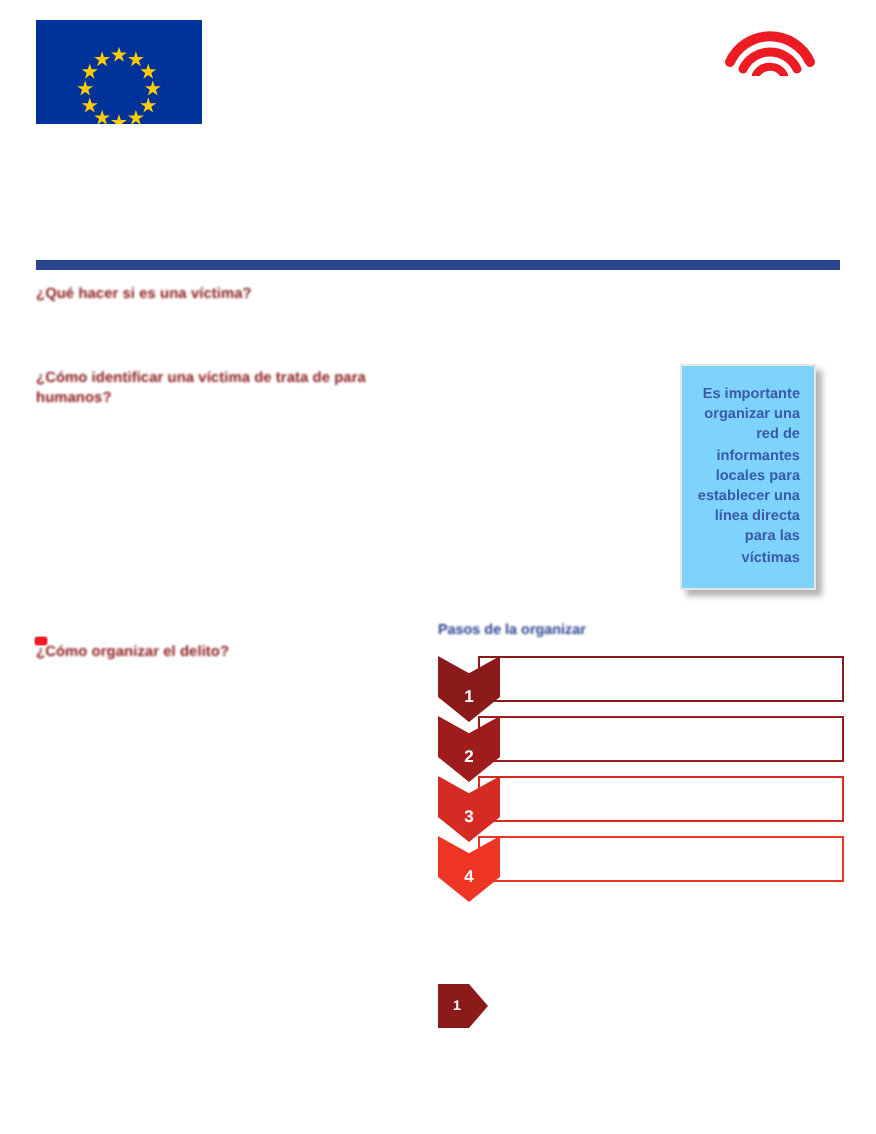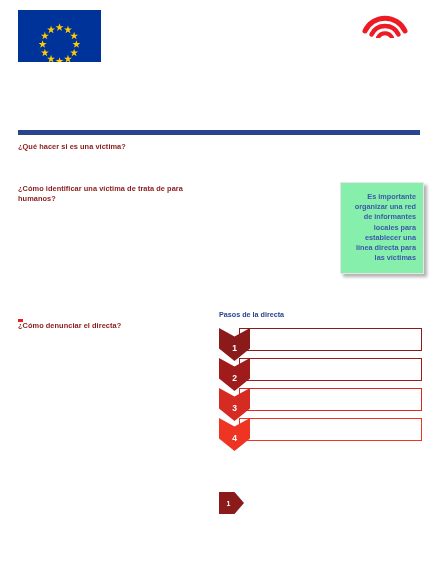--- a/index.html
+++ b/index.html
@@ -212,23 +212,23 @@
     font-size: 5.6px;
     line-height: 7.4px;
     filter: blur(0.5px);
   }
 
   
   .callout {
     position: absolute;
     left: 340px;
     top: 182px;
-    width: 84px;
+    width: 68px;
     box-sizing: border-box;
-    background: #86efac;
+    background: #7dd3fc;
     padding: 9px 7px 10px 6px;
     box-shadow: 3px 3px 3px rgba(0,0,0,0.30);
     border: 0.5px solid #e6e6e6;
   }
   .callout-text {
     display: block;
     color: #3b5ba9;
     font-weight: bold;
     font-size: 7.3px;
     line-height: 10.2px;
@@ -293,30 +293,30 @@
       <li></li>
       <li></li>
       <li></li>
       <li></li>
       <li></li>
       <li></li>
     </ul>
 
     <div class="gap-c" style="height:4px;"></div>
 
-    <p class="q-heading">¿Cómo denunciar el directa?</p>
+    <p class="q-heading">¿Cómo organizar el delito?</p>
     <div class="gap-a"></div>
     <p class="body-text"></p>
   </div>
 
   <div class="footer-note"></div>
 
   <div class="right-col">
 
-    <p class="list-heading">Pasos de la directa</p>
+    <p class="list-heading">Pasos de la organizar</p>
 
     <div class="step-row">
       <div class="step-chevron" style="background:#8B1A1A;">
         <span class="step-num">1</span>
       </div>
       <div class="step-box" style="border-color:#8B1A1A;">
         <span class="step-text"></span>
       </div>
     </div>
 

